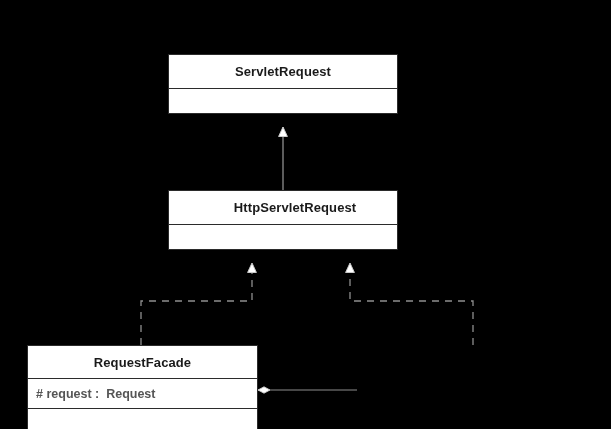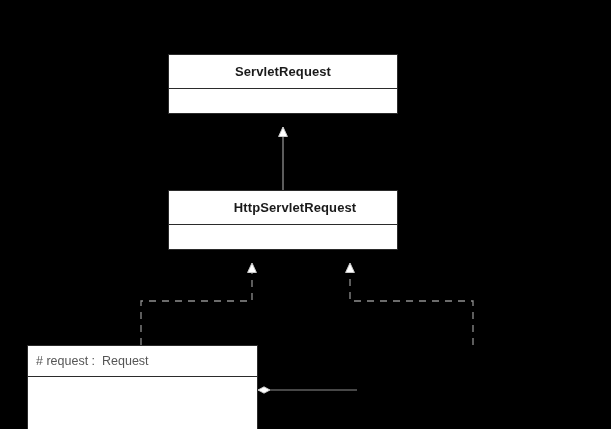--- a/index.html
+++ b/index.html
@@ -93,18 +93,19 @@
     <div class="compartment class-name" style="height:33px;">ServletRequest</div>
     <div class="compartment empty-compartment" style="flex:1;"></div>
   </div>
 
   <div class="uml-class" style="left:168px; top:158px; width:230px; height:60px;">
     <div class="compartment class-name" style="height:33px;padding-left:24px;">HttpServletRequest</div>
     <div class="compartment empty-compartment" style="flex:1;"></div>
   </div>
 
   <div class="uml-class" style="left:27px; top:313px; width:231px; height:92px;">
-    <div class="compartment attr-row" style="height:30px;"># request :  Request</div>
+    <div class="compartment class-name" style="height:32px;">RequestFacade</div>
+    <div class="compartment attr-row" style="height:30px;font-weight:bold;"># request :  Request</div>
     <div class="compartment empty-compartment" style="flex:1;"></div>
   </div>
 
 
 </div>
 
 </body></html>

